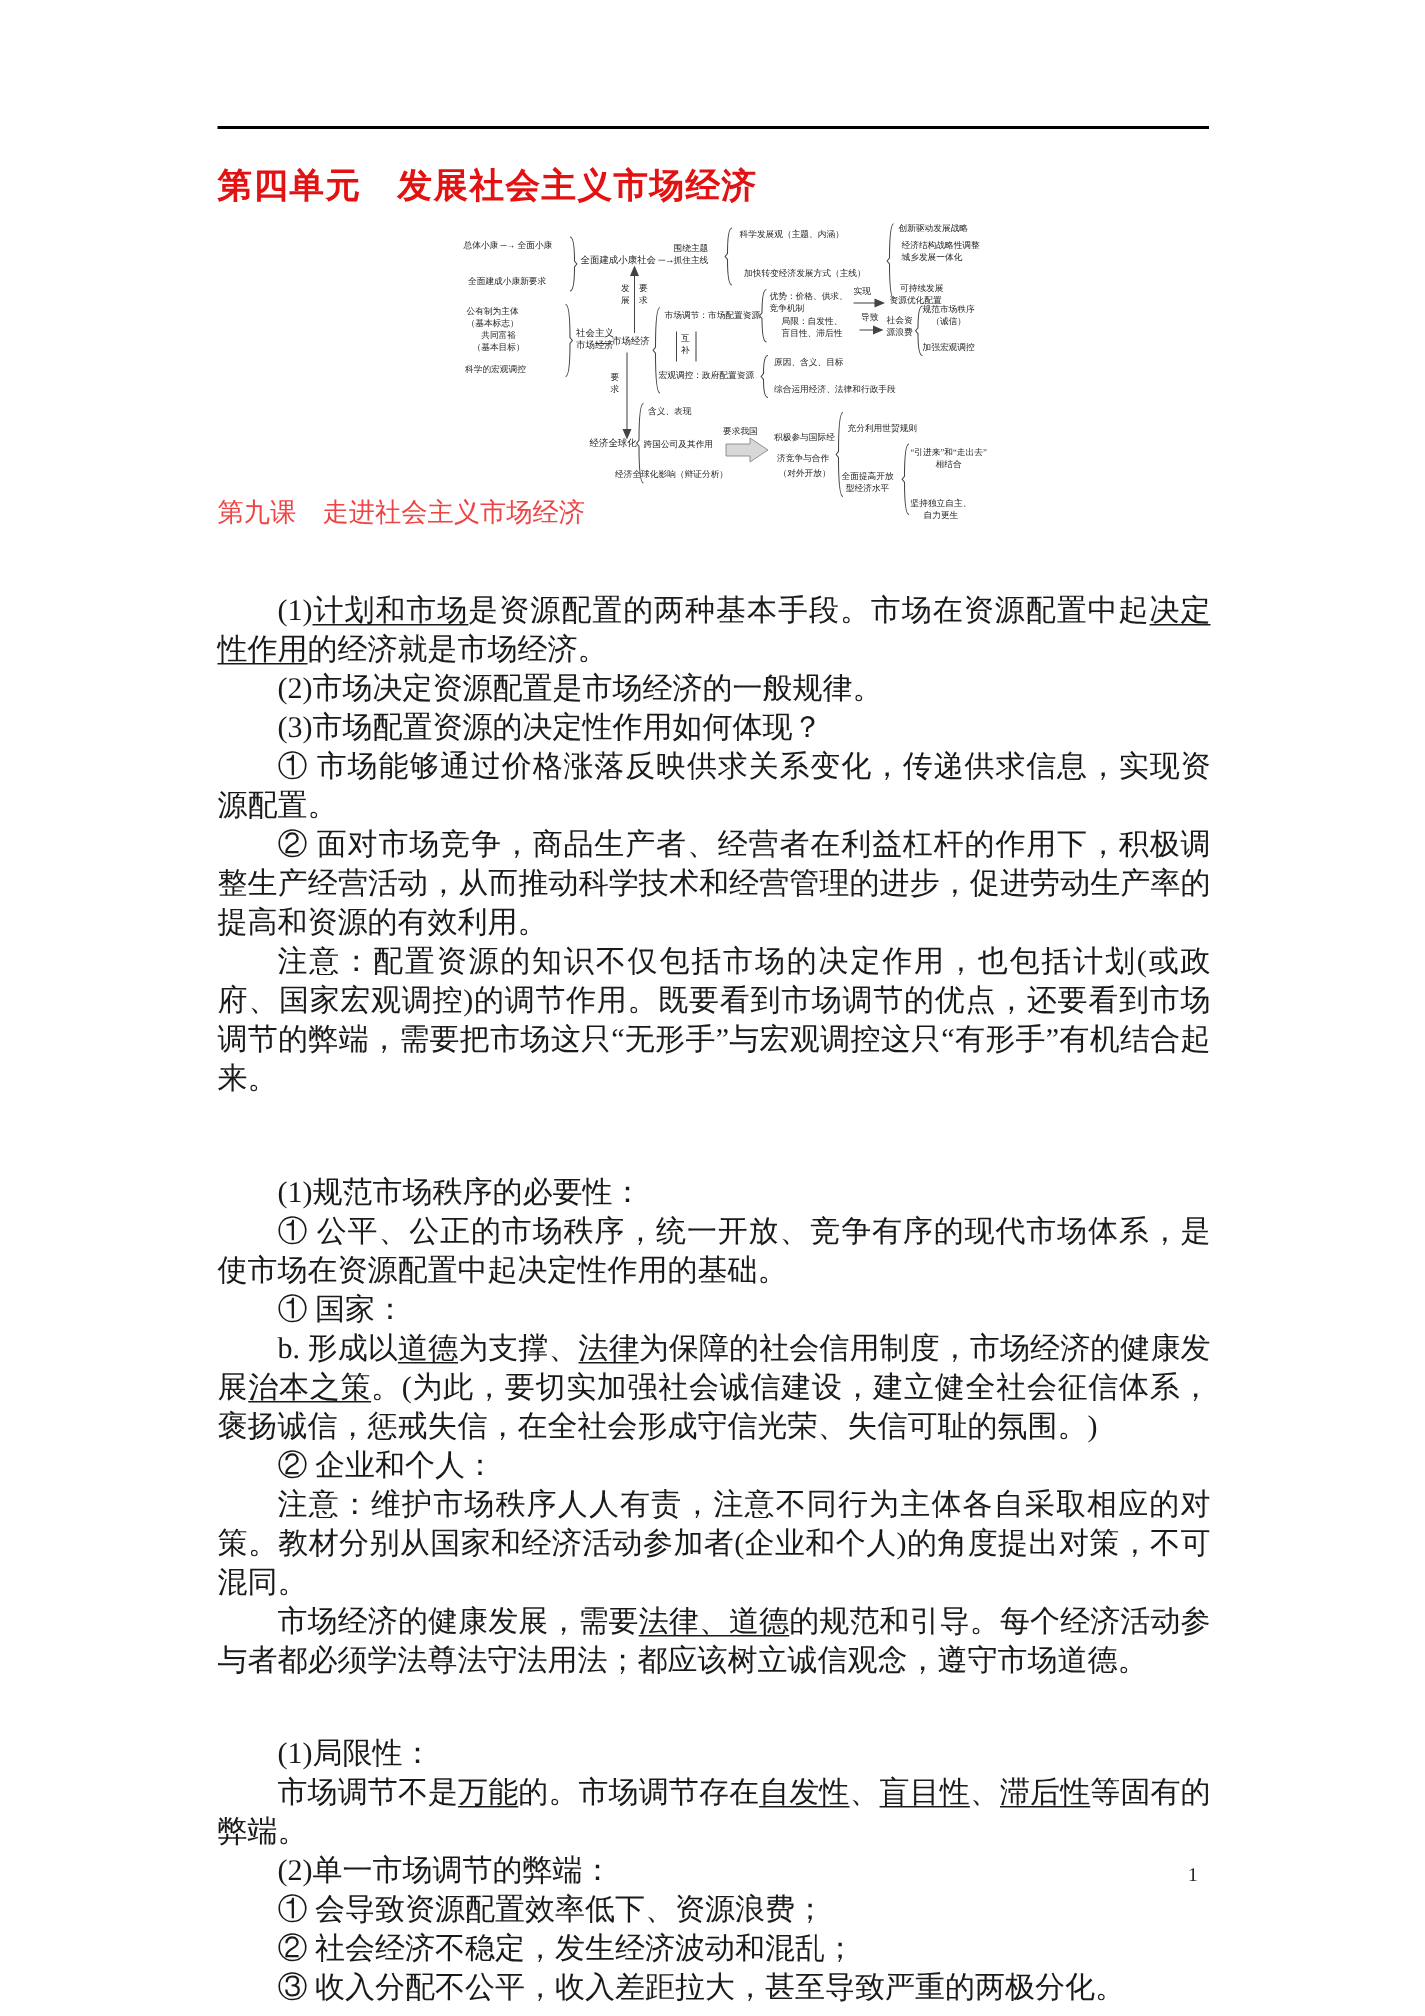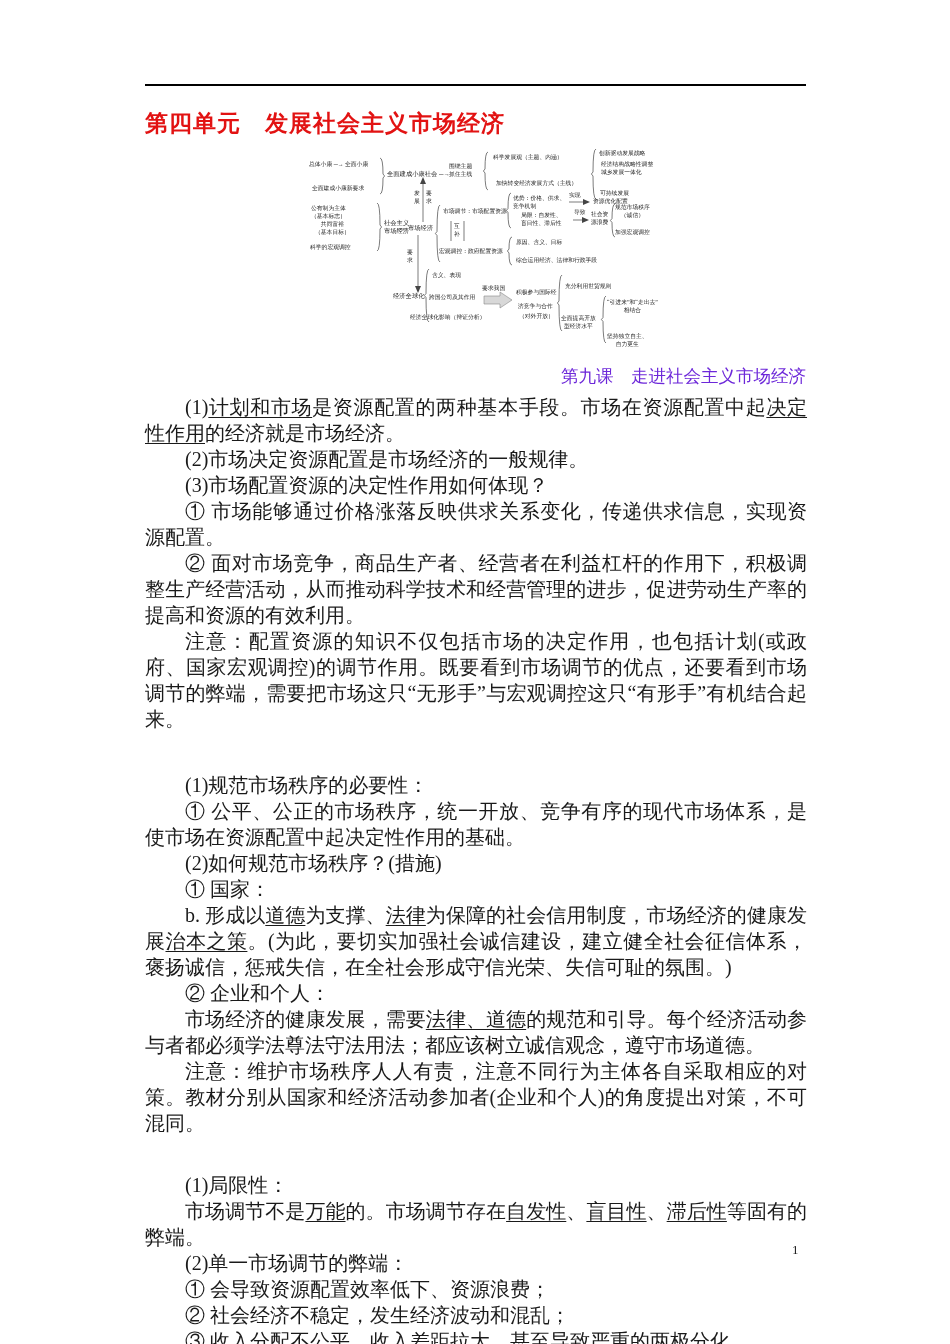--- a/index.html
+++ b/index.html
@@ -1,24 +1,24 @@
 <!DOCTYPE html>
 <html><head>
 <meta charset="utf-8">
 <style>
   html,body{margin:0;padding:0;background:#fff;}
   body{width:950px;height:1344px;position:relative;font-family:"Liberation Serif",serif;color:#1a1a1a;}
   .rule{position:absolute;left:145px;top:84px;width:661px;border-top:2px solid #000;}
   .unit-title{position:absolute;left:145px;top:108px;width:661px;text-align:left;
     font-size:23px;font-weight:bold;letter-spacing:1px;}
-  .lesson-title{position:absolute;left:145px;top:364px;width:661px;text-align:right;
-    font-size:17.5px;color:#6d28d9;}
+  .lesson-title{position:absolute;left:145px;top:329px;width:661px;text-align:left;
+    font-size:17.5px;color:#ef4444;}
   .content{position:absolute;left:145px;top:394px;width:662px;font-size:20px;line-height:26px;text-align:justify;}
   .content p{margin:0;text-indent:2em;}
-  p.gap1{margin-top:40px;}
+  p.gap1{margin-top:50px;}
   p.gap2{margin-top:36px;font-family:Liberation Serif, serif;}
   .u{text-decoration:underline;text-underline-offset:3px;text-decoration-thickness:1px;}
   .pagenum{position:absolute;left:792px;top:1242px;font-size:13px;color:#222;}
 
   
   .diagram{position:absolute;left:287px;top:149px;width:548px;height:202px;
     font-size:5.8px;line-height:1.3;color:#222;}
   .dl{position:absolute;white-space:pre-line;}
   .ctr{text-align:center;}
   .big{font-size:6.3px;}
@@ -129,26 +129,25 @@
 
 <div class="content">
   <p><span>(1)</span><span class="u">计划和市场</span><span>是资源配置的两种基本手段。市场在资源配置中起</span><span class="u">决定性作用</span><span>的经济就是市场经济。</span></p>
   <p><span>(2)市场决定资源配置是市场经济的一般规律。</span></p>
   <p><span>(3)市场配置资源的决定性作用如何体现？</span></p>
   <p><span>① 市场能够通过价格涨落反映供求关系变化，传递供求信息，实现资源配置。</span></p>
   <p><span>② 面对市场竞争，商品生产者、经营者在利益杠杆的作用下，积极调整生产经营活动，从而推动科学技术和经营管理的进步，促进劳动生产率的提高和资源的有效利用。</span></p>
   <p><span>注意：配置资源的知识不仅包括市场的决定作用，也包括计划(或政府、国家宏观调控)的调节作用。既要看到市场调节的优点，还要看到市场调节的弊端，需要把市场这只“无形手”与宏观调控这只“有形手”有机结合起来。</span></p>
   <p class="gap1"><span>(1)规范市场秩序的必要性：</span></p>
   <p><span>① 公平、公正的市场秩序，统一开放、竞争有序的现代市场体系，是使市场在资源配置中起决定性作用的基础。</span></p>
-  <p><span>(2)如何规范市场秩序？(措施)</span></p>
   <p><span>① 国家：</span></p>
   <p><span>b. 形成以</span><span class="u">道德</span><span>为支撑、</span><span class="u">法律</span><span>为保障的社会信用制度，市场经济的健康发展</span><span class="u">治本之策</span><span>。(为此，要切实加强社会诚信建设，建立健全社会征信体系，褒扬诚信，惩戒失信，在全社会形成守信光荣、失信可耻的氛围。)</span></p>
   <p><span>② 企业和个人：</span></p>
+  <p><span>注意：维护市场秩序人人有责，注意不同行为主体各自采取相应的对策。教材分别从国家和经济活动参加者(企业和个人)的角度提出对策，不可混同。</span></p>
   <p><span>市场经济的健康发展，需要</span><span class="u">法律、道德</span><span>的规范和引导。每个经济活动参与者都必须学法尊法守法用法；都应该树立诚信观念，遵守市场道德。</span></p>
-  <p><span>注意：维护市场秩序人人有责，注意不同行为主体各自采取相应的对策。教材分别从国家和经济活动参加者(企业和个人)的角度提出对策，不可混同。</span></p>
   <p class="gap2"><span>(1)局限性：</span></p>
   <p><span>市场调节不是</span><span class="u">万能</span><span>的。市场调节存在</span><span class="u">自发性</span><span>、</span><span class="u">盲目性</span><span>、</span><span class="u">滞后性</span><span>等固有的弊端。</span></p>
   <p><span>(2)单一市场调节的弊端：</span></p>
   <p><span>① 会导致资源配置效率低下、资源浪费；</span></p>
   <p><span>② 社会经济不稳定，发生经济波动和混乱；</span></p>
   <p><span>③ 收入分配不公平，收入差距拉大，甚至导致严重的两极分化。</span></p>
 </div>
 
 <div class="pagenum">1</div>
 

